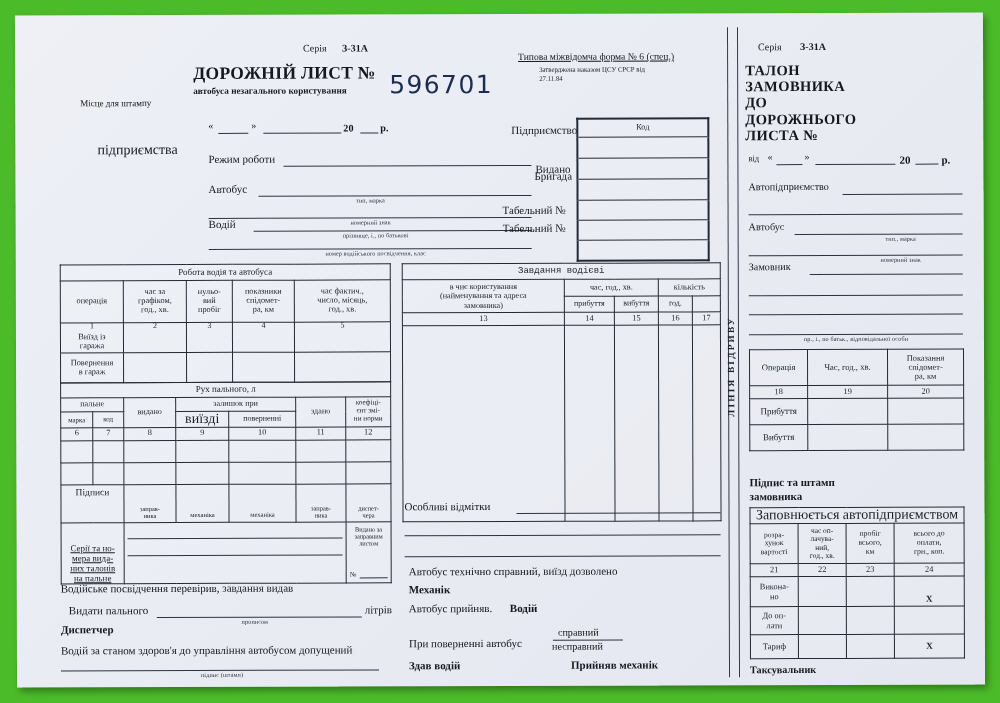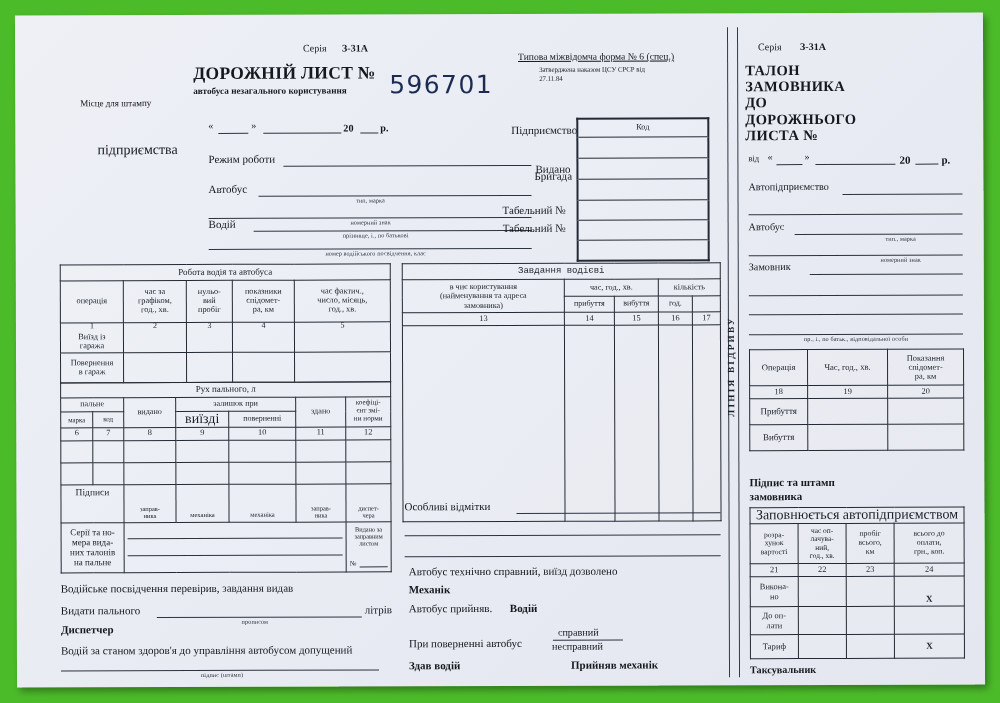--- a/index.html
+++ b/index.html
@@ -223,38 +223,38 @@
     <tr style="height:38px;">
       <td colspan="2" class="lft" style="vertical-align:top;padding-top:3px;font-size:9.5px;">Підписи</td>
       <td style="vertical-align:bottom;font-size:6.4px;line-height:1.05;padding-bottom:2px;"><span>заправ-</span><br><span>ника</span></td>
       <td style="vertical-align:bottom;font-size:6.6px;padding-bottom:3px;">механіка</td>
       <td style="vertical-align:bottom;font-size:6.6px;padding-bottom:3px;">механіка</td>
       <td style="vertical-align:bottom;font-size:6.4px;line-height:1.05;padding-bottom:2px;"><span>заправ-</span><br><span>ника</span></td>
       <td style="vertical-align:bottom;font-size:6.4px;line-height:1.05;padding-bottom:2px;"><span>диспет-</span><br><span>чера</span></td>
     </tr>
 
     <tr style="height:50px;">
-      <td colspan="2" class="lft" style="font-size:9px;line-height:1.12;vertical-align:top;padding-top:4px;">
+      <td colspan="2" class="lft" style="font-size:9px;line-height:1.12;vertical-align:top;padding-top:20px;text-decoration:underline;">
         <span>Серії та но-</span><br><span>мера вида-</span><br><span>них талонів</span><br><span>на пальне</span>
       </td>
       <td colspan="4" style="position:relative;">
         <div style="position:absolute;left:3px;right:3px;top:15px;border-bottom:1px solid #2c3340;"></div>
         <div style="position:absolute;left:3px;right:3px;top:32px;border-bottom:1px solid #2c3340;"></div>
       </td>
       <td style="font-size:6.3px;line-height:1.15;vertical-align:top;padding-top:3px;position:relative;">
         <span>Видано за</span><br><span>заправним</span><br><span>листом</span>
         <div style="position:absolute;left:3px;bottom:4px;font-size:7px;">№</div>
         <div style="position:absolute;left:13px;right:3px;bottom:4px;border-bottom:1px solid #2c3340;"></div>
       </td>
     </tr>
   </tbody>
       </table>
 
   <span class="lbl f11" style="left:44px;top:567px;">Водійське посвідчення перевірив, завдання видав</span>
-  <span class="lbl f11" style="left:44px;top:589px;">Видати пального</span>
+  <span class="lbl f11" style="left:52px;top:589px;">Видати пального</span>
   <div class="ln" style="left:140px;top:602px;width:205px;"></div>
   <span class="tiny" style="left:188px;top:603px;width:100px;">прописом</span>
   <span class="lbl f11" style="left:348px;top:589px;">літрів</span>
   <span class="lbl f11 b" style="left:44px;top:608px;">Диспетчер</span>
   <span class="lbl f11" style="left:44px;top:629px;">Водій за станом здоров'я до управління автобусом допущений</span>
   <div class="ln" style="left:44px;top:655px;width:318px;"></div>
   <span class="tiny" style="left:155px;top:656px;width:100px;">підпис (штамп)</span>
 
   <table class="grid" style="left:386px;top:249px;width:318px;">
     <colgroup>

